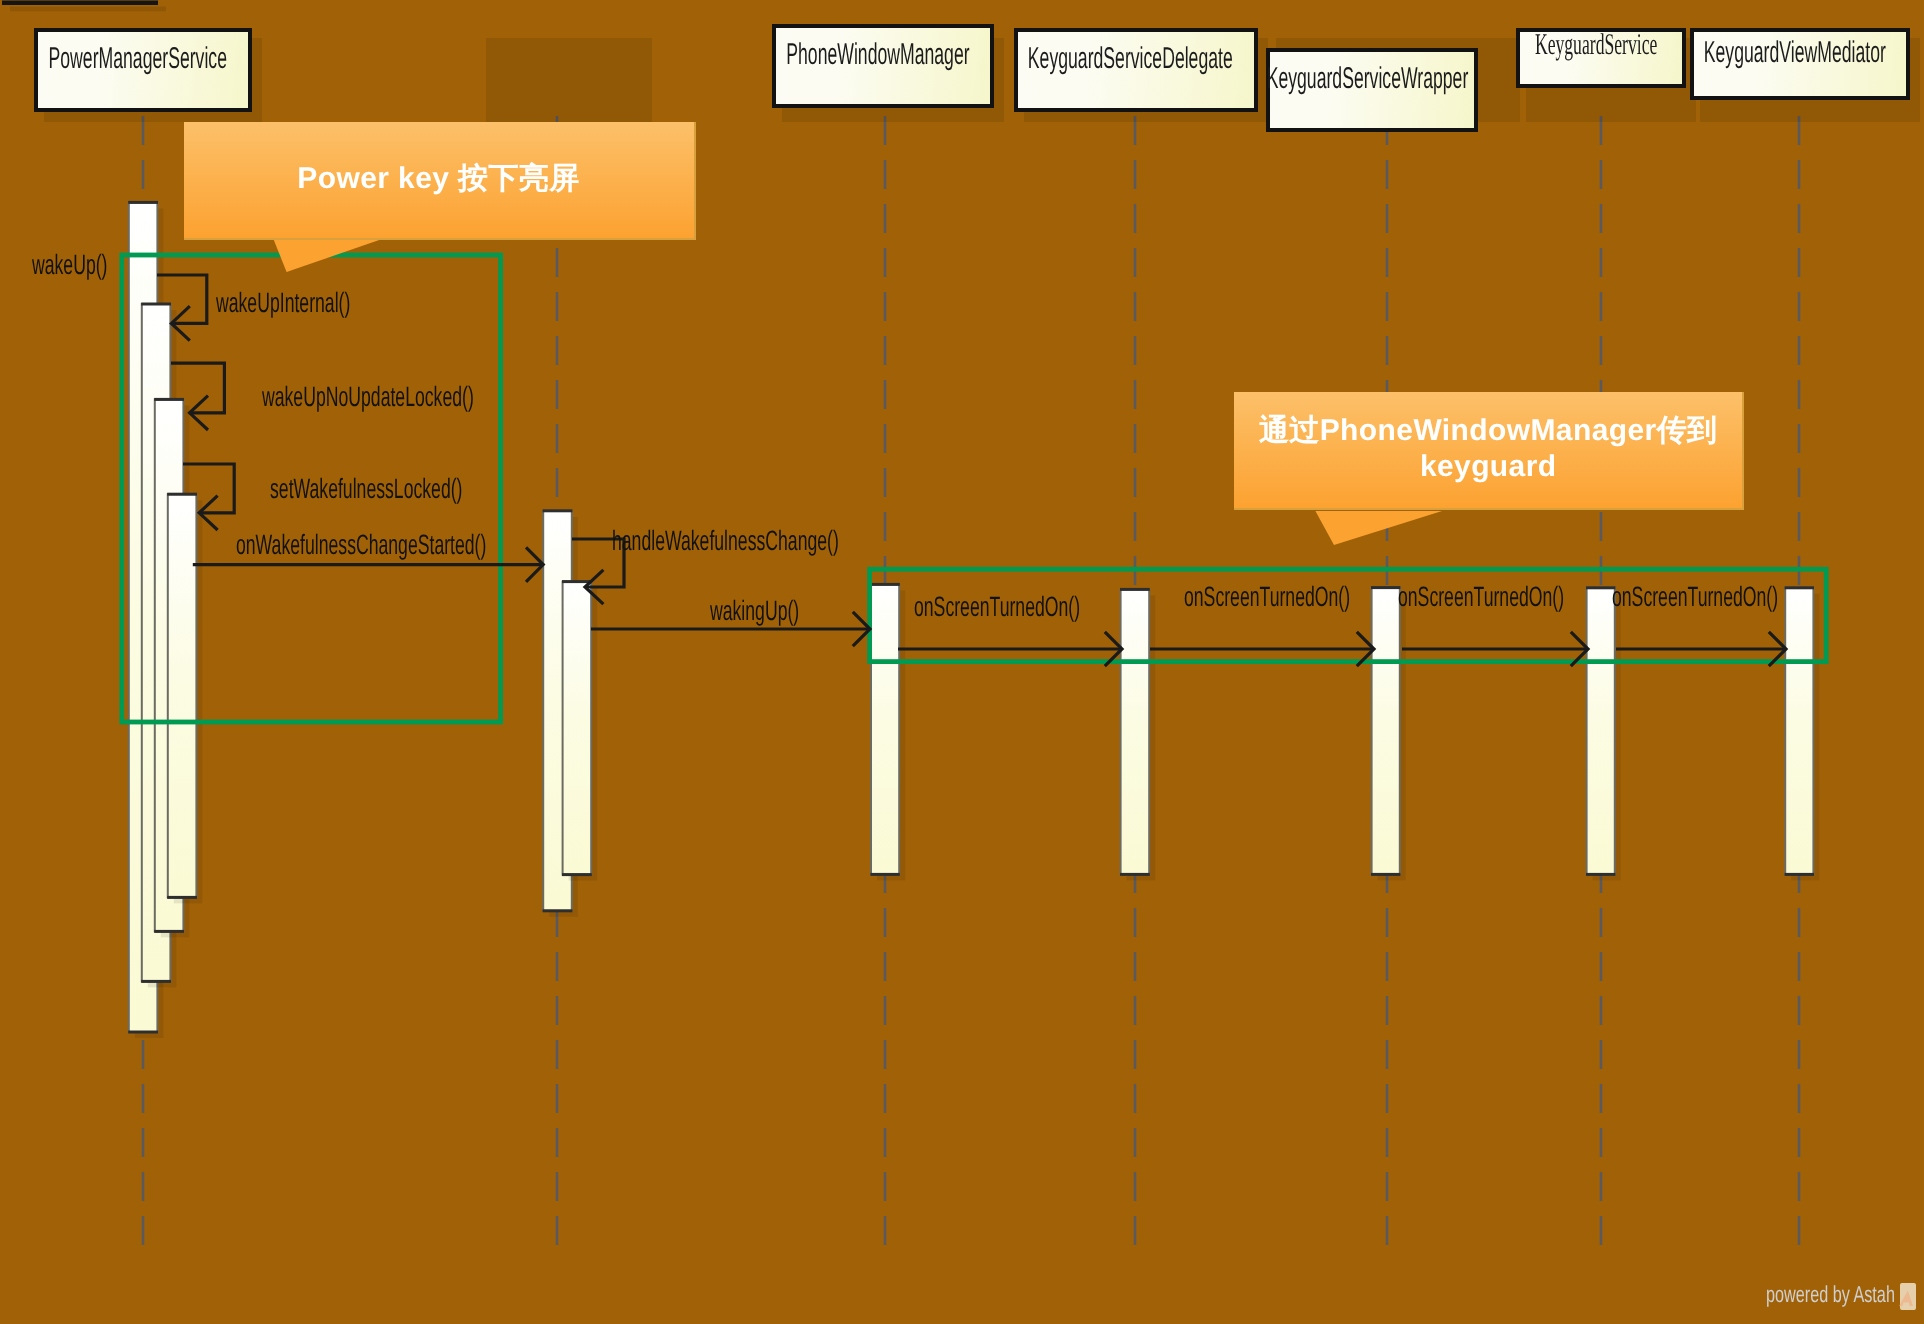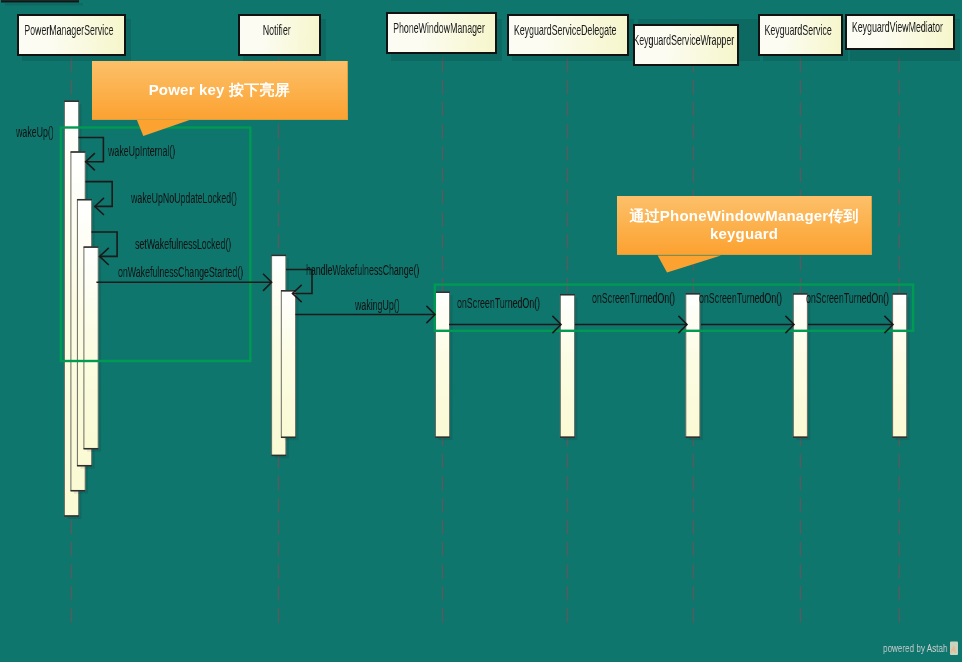--- a/index.html
+++ b/index.html
@@ -1,19 +1,19 @@
 <!DOCTYPE html>
 <html><head>
 <meta charset="utf-8">
 <style>
   html,body{margin:0;padding:0;background:#ffffff;}
   *{-webkit-font-smoothing:antialiased;}
   body{width:962px;height:662px;overflow:hidden;
        font-family:"Liberation Sans",sans-serif;}
-  #diagram{position:relative;width:962px;height:662px;background:#0f766e;}
+  #diagram{position:relative;width:962px;height:662px;background:#a16207;}
   #canvas{position:absolute;left:0;top:0;}
   .lf-box{position:absolute;box-sizing:border-box;border:2px solid #121212;
           background:linear-gradient(95deg,#fcfcf4 0%,#fcfcf2 30%,#f6f6cb 100%);
           display:flex;align-items:center;justify-content:center;
           padding-bottom:12px;padding-right:5px;}
   .lf-shadow{position:absolute;box-sizing:border-box;background:#00000018;}
   .lf-label{font-size:15px;color:#1c1c1c;white-space:nowrap;will-change:transform;
             transform:scaleX(0.588);transform-origin:center center;display:block;}
   .msg-label{position:absolute;font-size:14px;color:#111;white-space:nowrap;will-change:transform;
              transform:scaleX(0.63);transform-origin:left top;}
@@ -114,37 +114,34 @@
       <polygon points="136.5,119 192.5,119 143.3,136" fill="#fca231"></polygon>
       <polygon points="657.7,255.5 721,255.5 667,272.5" fill="#fca231"></polygon>
       <rect x="950" y="641.5" width="8" height="13.5" rx="1" fill="#f8ecd4" opacity="0.8"></rect>
       <path d="M953.9 645.2 l2.6 7.8 h-1.6 l-0.55 -1.8 h-2.6 l-0.55 1.8 h-1.6 z" fill="#edb68e" opacity="0.9"></path>
     </svg>
 <div class="lf-shadow" style="left: 22px; top: 19px; width: 109px; height: 42px;"></div>
     <div class="lf-box" style="left: 17px; top: 14px; width: 109px; height: 42px;">
       <span class="lf-label">PowerManagerService</span>
     </div>
     <div class="lf-shadow" style="left: 243px; top: 19px; width: 83px; height: 42px;"></div>
-    <div class="lf-box" style="left: 238px; top: 14px; width: 83px; height: 42px;">
-      <span class="lf-label">Notifier</span>
-    </div>
     <div class="lf-shadow" style="left: 391px; top: 19px; width: 111px; height: 42px;"></div>
     <div class="lf-box" style="left: 386px; top: 12px; width: 111px; height: 42px;">
       <span class="lf-label">PhoneWindowManager</span>
     </div>
     <div class="lf-shadow" style="left: 512px; top: 19px; width: 122px; height: 42px;"></div>
     <div class="lf-box" style="left: 507px; top: 14px; width: 122px; height: 42px; text-align: center;">
       <span class="lf-label">KeyguardServiceDelegate</span>
     </div>
     <div class="lf-shadow" style="left: 638px; top: 19px; width: 122px; height: 42px;"></div>
     <div class="lf-box" style="left: 633px; top: 24px; width: 106px; height: 42px;">
       <span class="lf-label">KeyguardServiceWrapper</span>
     </div>
     <div class="lf-shadow" style="left: 763px; top: 19px; width: 85px; height: 42px;"></div>
-    <div class="lf-box" style="left: 758px; top: 14px; width: 85px; height: 42px;">
+    <div class="lf-box" style="left: 758px; top: 14px; width: 85px; height: 30px; font-family: Liberation Serif, serif;">
       <span class="lf-label">KeyguardService</span>
     </div>
     <div class="lf-shadow" style="left: 850px; top: 19px; width: 110px; height: 42px;"></div>
     <div class="lf-box" style="left: 845px; top: 14px; width: 110px; height: 36px;">
       <span class="lf-label">KeyguardViewMediator</span>
     </div>
     <div class="msg-label" style="left: 16px; top: 124px;">wakeUp()</div>
     <div class="msg-label" style="left: 107.5px; top: 143.4px;">wakeUpInternal()</div>
     <div class="msg-label" style="left: 130.5px; top: 190px;">wakeUpNoUpdateLocked()</div>
     <div class="msg-label" style="left: 135.2px; top: 235.5px;">setWakefulnessLocked()</div>

